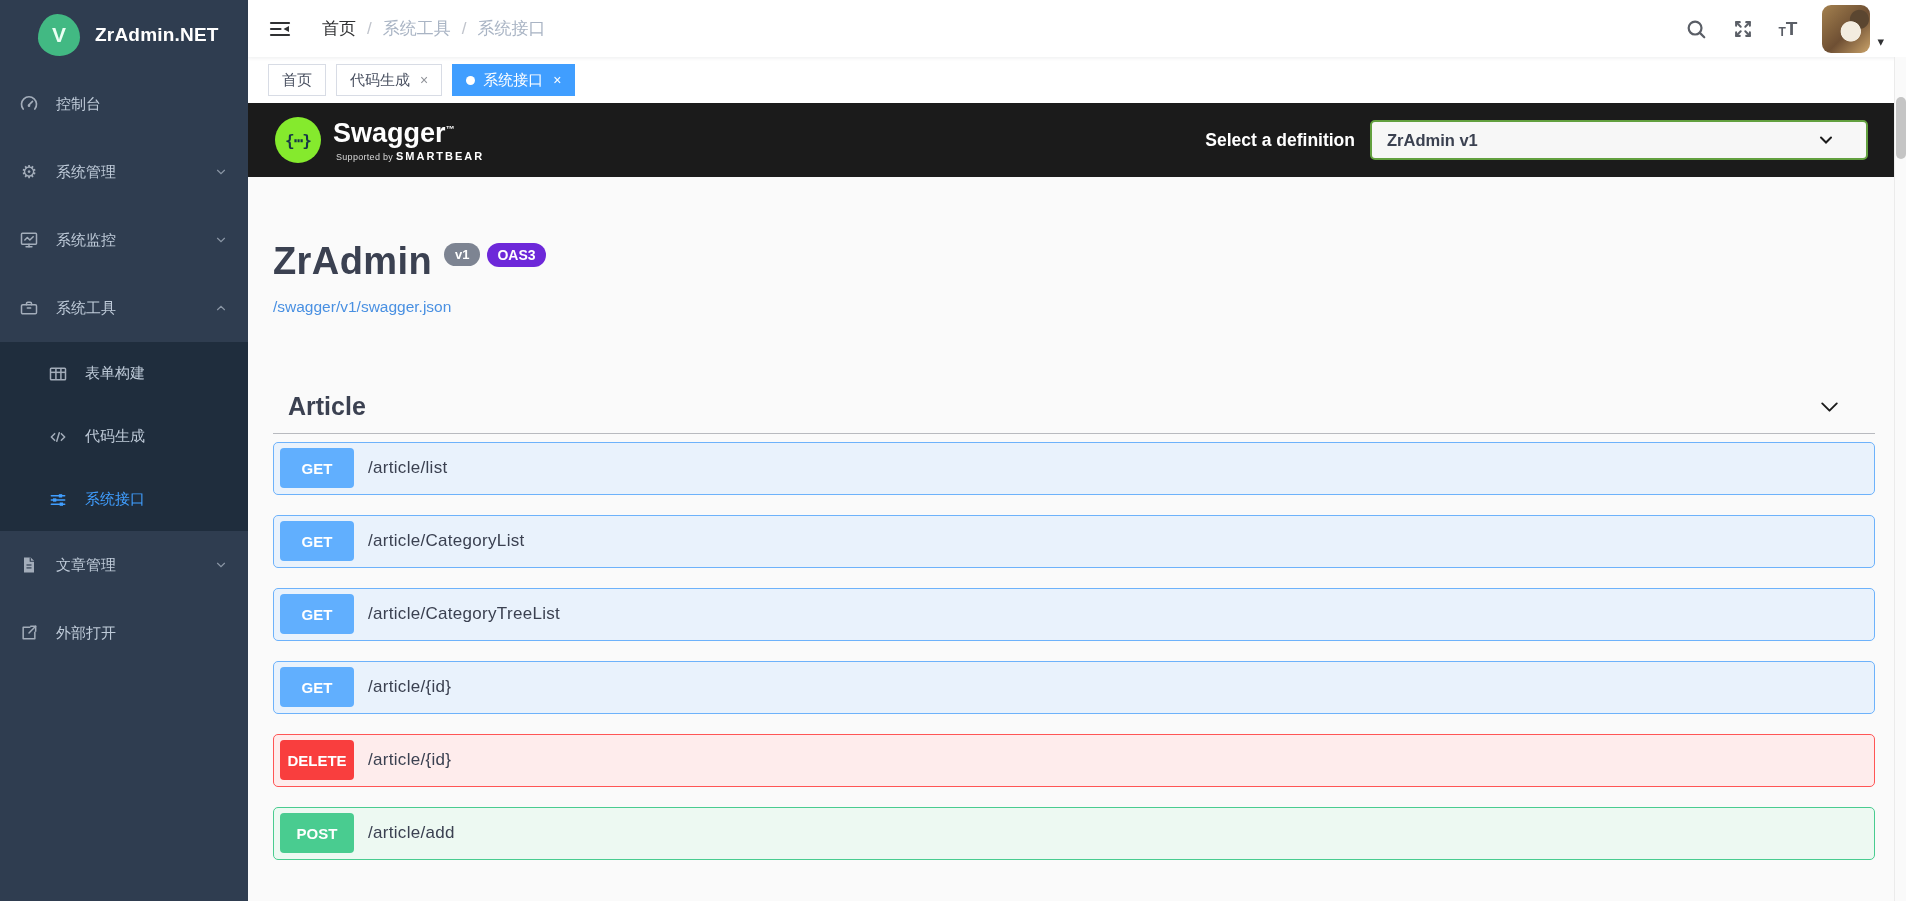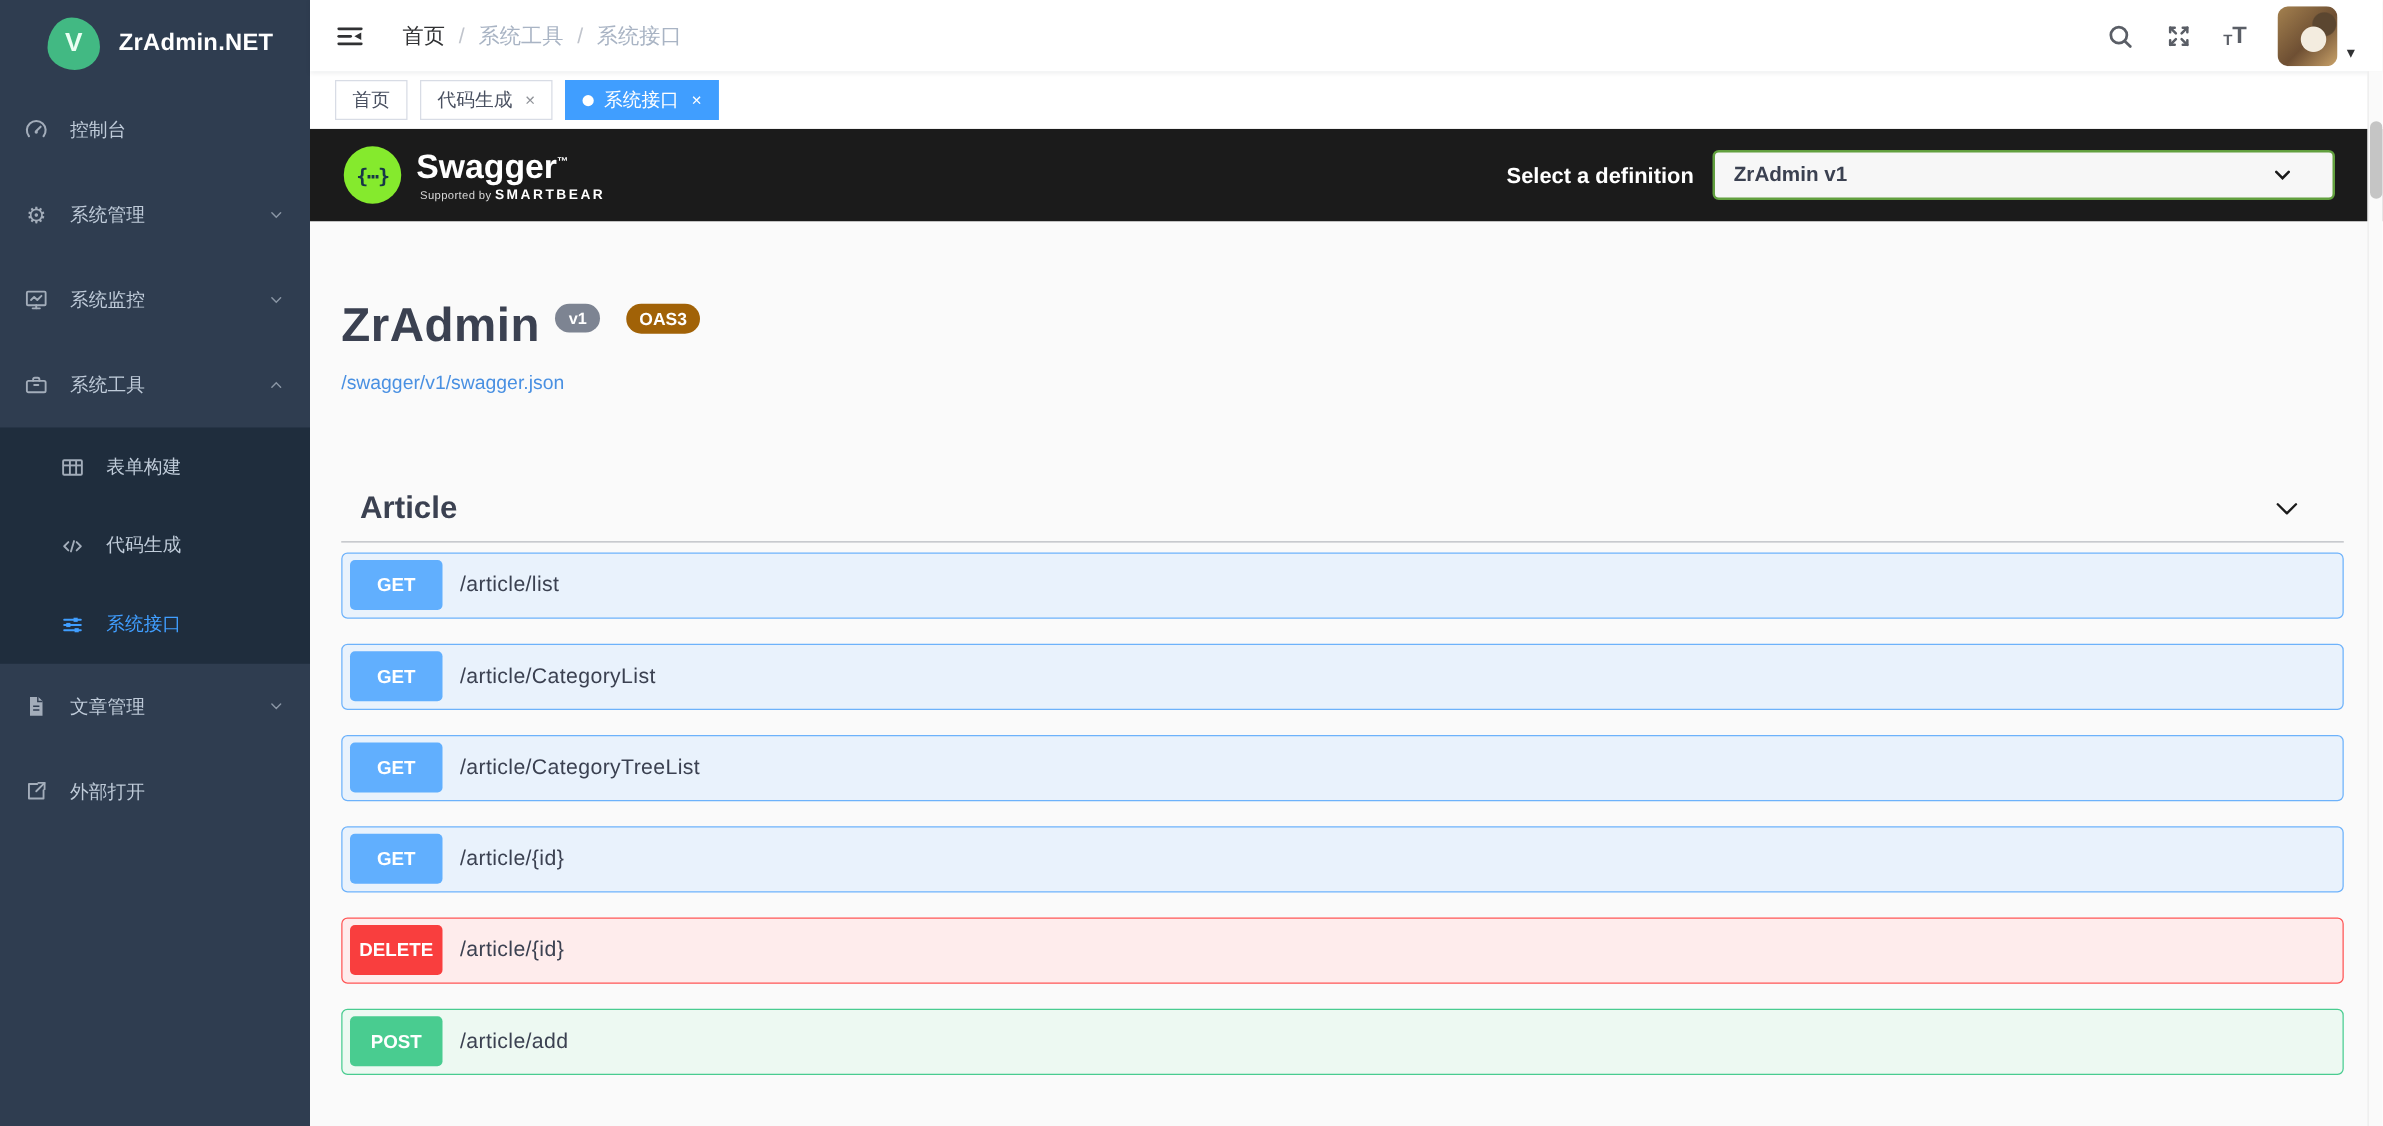--- a/index.html
+++ b/index.html
@@ -86,21 +86,21 @@
              display:flex;align-items:center;padding:0 20px 0 15px;font-size:16.5px;font-weight:bold;
              color:var(--ink);cursor:pointer}
   .sel-chev{margin-left:auto;width:20px;height:20px;color:#1b1b1b;margin-right:10px}
 
   .swagger-body{padding:0 31px 0 25px}
   .api-head{margin-top:64px;display:flex;align-items:flex-start}
   .api-title{font-size:38px;font-weight:bold;color:var(--ink);letter-spacing:.4px;line-height:1.1}
   .badge{color:#fff;font-size:13px;font-weight:bold;border-radius:14px;padding:4px 11px;margin-left:12px;
          margin-top:2px}
   .badge-v1{background:#7d8492}
-  .badge-oas3{background:#a16207;margin-left:21px;font-size:14px;padding:4px 10px}
+  .badge-oas3{background:#6d28d9;margin-left:7px;font-size:14px;padding:4px 10px}
   .spec-link{color:#4990e2;font-size:15.5px;margin-top:15px;display:inline-block;cursor:pointer}
 
   .section-head{margin-top:76px;display:flex;align-items:center;justify-content:space-between;
                 padding:0 10px 12px 15px;border-bottom:1px solid rgba(59,65,81,.35);cursor:pointer}
   .section-title{font-size:25px;font-weight:bold;color:var(--ink)}
   .section-chev{width:25px;height:25px;color:#1b1b1b;margin-right:23px}
 
   .endpoint{height:53px;margin-top:20px;border-radius:5px;border:1px solid;display:flex;
             align-items:center;padding:0 10px 0 6px;cursor:pointer}
   .endpoint.first{margin-top:8px}

